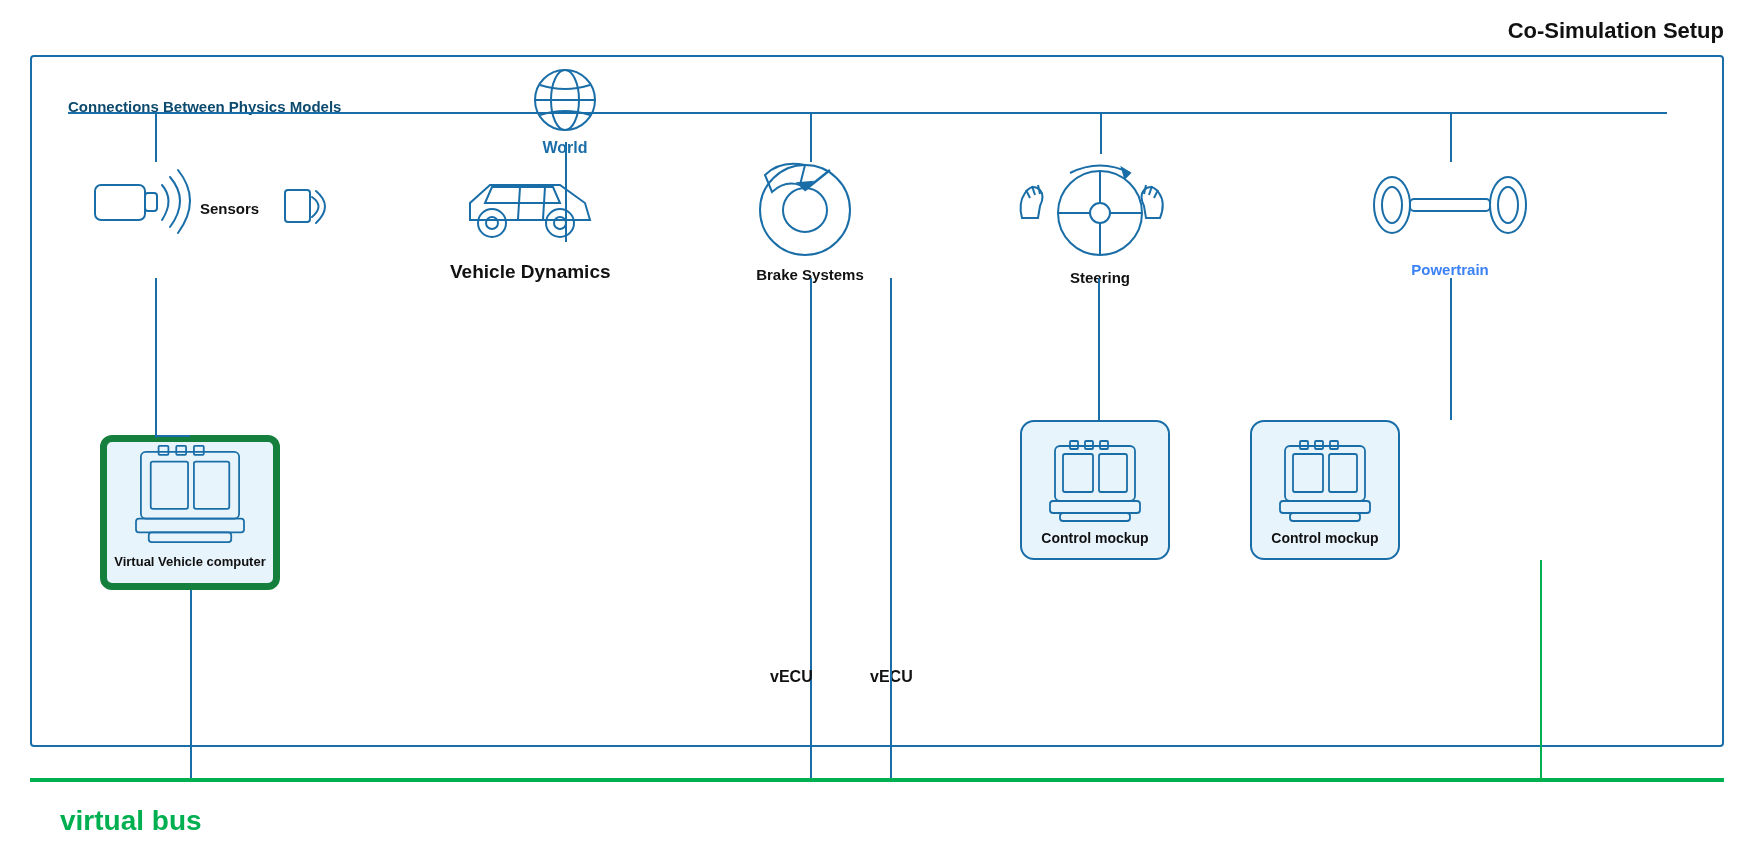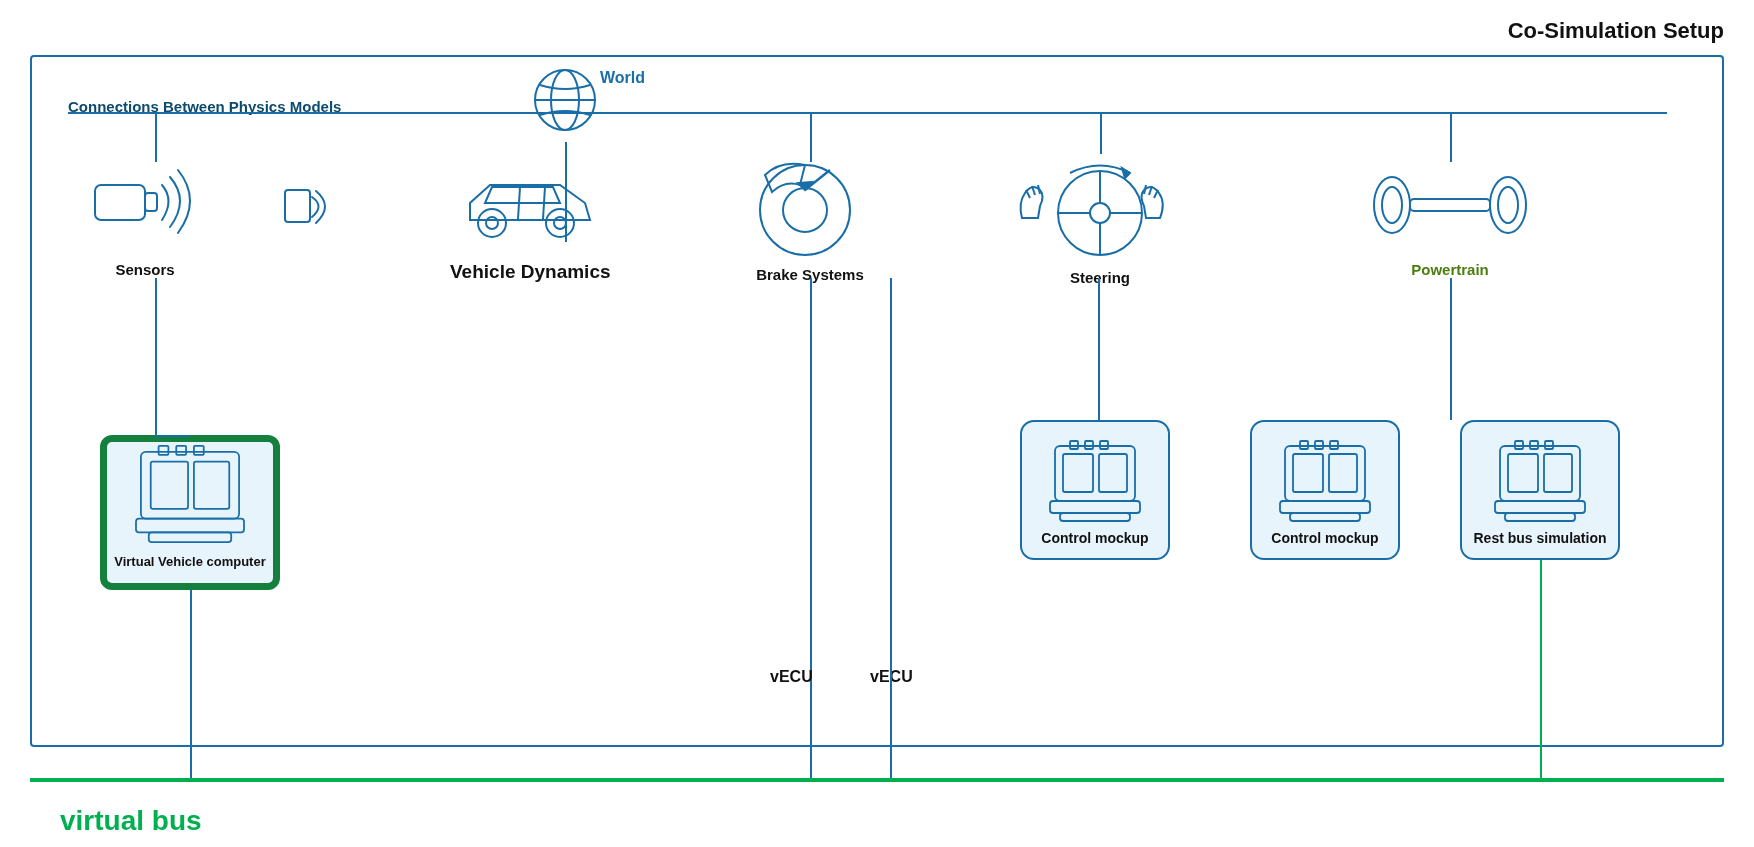--- a/index.html
+++ b/index.html
@@ -43,34 +43,34 @@
 <div class="page">
 
   <div class="title-top-right">Co-Simulation Setup</div>
 
   <div class="main-box"></div>
 
   <div style="position:absolute;top:98px;left:68px;color:#0c4a6e;font-size:15px;font-weight:bold;">Connections Between Physics Models</div>
 
   <div style="position:absolute;top:112px;left:68px;width:520px;height:2px;background:#1a6ea8;"></div>
 
-  <div style="position:absolute;top:65px;left:530px;display:flex;flex-direction:row;align-items:flex-start;">
+  <div style="position:absolute;top:65px;left:530px;display:flex;flex-direction:column;align-items:center;">
     <svg width="70" height="70" viewBox="0 0 70 70" fill="none" stroke="#1a6ea8" stroke-width="2">
       <circle cx="35" cy="35" r="30"></circle>
       <ellipse cx="35" cy="35" rx="14" ry="30"></ellipse>
       <line x1="5" y1="35" x2="65" y2="35"></line>
       <path d="M 10 20 Q 35 28 60 20"></path>
       <path d="M 10 50 Q 35 42 60 50"></path>
     </svg>
     <div style="font-size:16px;font-weight:bold;color:#1a6ea8;margin-top:4px;">World</div>
   </div>
 
   <div style="position:absolute;top:142px;left:565px;width:2px;height:100px;background:#1a6ea8;"></div>
 
-  <div style="position:absolute;top:155px;left:90px;display:flex;flex-direction:column;align-items:center;">
+  <div style="position:absolute;top:155px;left:90px;display:flex;align-items:center;">
     <svg width="110" height="100" viewBox="0 0 110 100" fill="none" stroke="#1a6ea8" stroke-width="2">
 
       <rect x="5" y="30" width="50" height="35" rx="6"></rect>
       <rect x="55" y="38" width="12" height="18" rx="3"></rect>
 
       <path d="M72 30 Q85 45 72 65" stroke-linecap="round"></path>
       <path d="M80 22 Q100 45 80 72" stroke-linecap="round"></path>
       <path d="M88 15 Q112 45 88 78" stroke-linecap="round"></path>
     </svg>
     <div style="font-size:15px;font-weight:bold;color:#111;margin-top:6px;">Sensors</div>
@@ -148,21 +148,21 @@
     <svg width="160" height="100" viewBox="0 0 160 100" fill="none" stroke="#1a6ea8" stroke-width="2">
 
       <ellipse cx="22" cy="50" rx="18" ry="28"></ellipse>
       <ellipse cx="22" cy="50" rx="10" ry="18"></ellipse>
 
       <rect x="40" y="44" width="80" height="12" rx="4"></rect>
 
       <ellipse cx="138" cy="50" rx="18" ry="28"></ellipse>
       <ellipse cx="138" cy="50" rx="10" ry="18"></ellipse>
     </svg>
-    <div style="font-size:15px;font-weight:bold;color:#4d7c0f;margin-top:6px;">Powertrain</div>
+    <div style="font-size:15px;font-weight:bold;color:#3b82f6;margin-top:6px;">Powertrain</div>
   </div>
 
   <div style="position:absolute;top:112px;left:155px;width:412px;height:2px;background:#1a6ea8;"></div>
   <div style="position:absolute;top:112px;left:567px;width:1100px;height:2px;background:#1a6ea8;"></div>
 
   <div style="position:absolute;top:112px;left:155px;width:2px;height:50px;background:#1a6ea8;"></div>
 
   <div style="position:absolute;top:112px;left:810px;width:2px;height:50px;background:#1a6ea8;"></div>
 
   <div style="position:absolute;top:112px;left:1100px;width:2px;height:42px;background:#1a6ea8;"></div>
@@ -195,34 +195,20 @@
       <rect x="25" y="5" width="8" height="8" rx="1"></rect>
       <rect x="40" y="5" width="8" height="8" rx="1"></rect>
       <rect x="55" y="5" width="8" height="8" rx="1"></rect>
       <rect x="5" y="65" width="90" height="12" rx="3"></rect>
       <rect x="15" y="77" width="70" height="8" rx="3"></rect>
     </svg>
     <div style="font-size:14px;font-weight:bold;color:#111;text-align:center;margin-top:4px;">Control
 mockup</div>
   </div>
 
-  <div style="position:absolute;top:420px;left:1460px;width:160px;height:140px;border:2px solid #1a6ea8;border-radius:14px;background:#e8f4fc;display:flex;flex-direction:column;align-items:center;justify-content:flex-end;padding-bottom:12px;">
-    <svg width="100" height="90" viewBox="0 0 100 90" fill="none" stroke="#1a6ea8" stroke-width="1.8">
-      <rect x="10" y="10" width="80" height="55" rx="5"></rect>
-      <rect x="18" y="18" width="30" height="38" rx="2"></rect>
-      <rect x="54" y="18" width="28" height="38" rx="2"></rect>
-      <rect x="25" y="5" width="8" height="8" rx="1"></rect>
-      <rect x="40" y="5" width="8" height="8" rx="1"></rect>
-      <rect x="55" y="5" width="8" height="8" rx="1"></rect>
-      <rect x="5" y="65" width="90" height="12" rx="3"></rect>
-      <rect x="15" y="77" width="70" height="8" rx="3"></rect>
-    </svg>
-    <div style="font-size:14px;font-weight:bold;color:#111;text-align:center;margin-top:4px;">Rest bus
-simulation</div>
-  </div>
 
   <div style="position:absolute;top:278px;left:1098px;width:2px;height:142px;background:#1a6ea8;"></div>
   <div style="position:absolute;top:278px;left:1450px;width:2px;height:142px;background:#1a6ea8;"></div>
 
   <div style="position:absolute;top:435px;left:100px;width:180px;height:155px;border:7px solid #15803d;border-radius:12px;background:#e8f4fc;display:flex;flex-direction:column;align-items:center;justify-content:flex-end;padding-bottom:14px;">
     <svg width="120" height="110" viewBox="0 0 120 110" fill="none" stroke="#1a6ea8" stroke-width="1.8">
       <rect x="10" y="10" width="100" height="68" rx="5"></rect>
       <rect x="20" y="20" width="38" height="48" rx="2"></rect>
       <rect x="64" y="20" width="36" height="48" rx="2"></rect>
       <rect x="28" y="4" width="10" height="9" rx="1"></rect>

